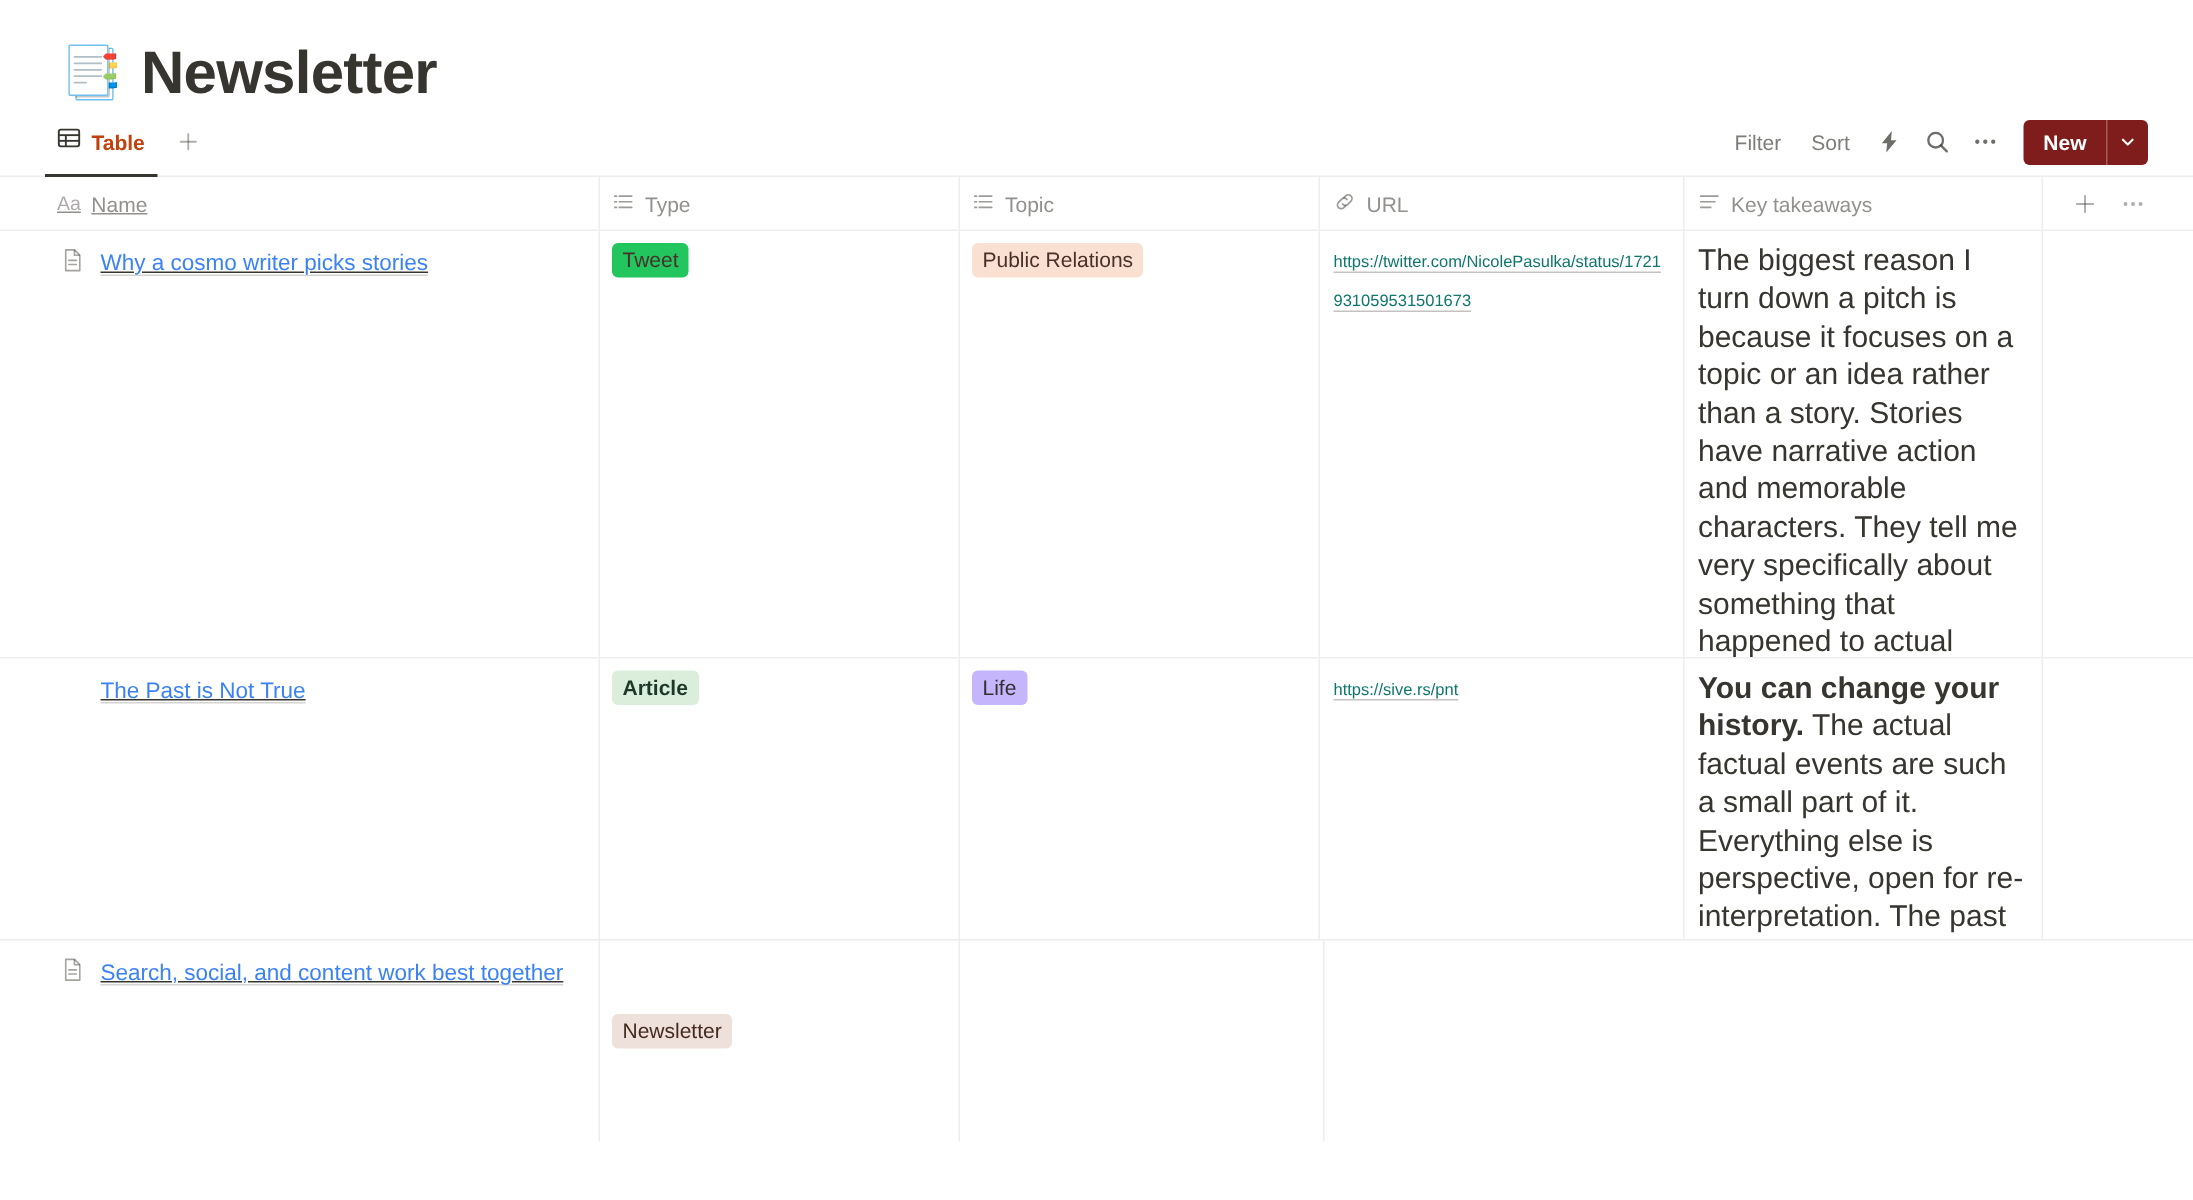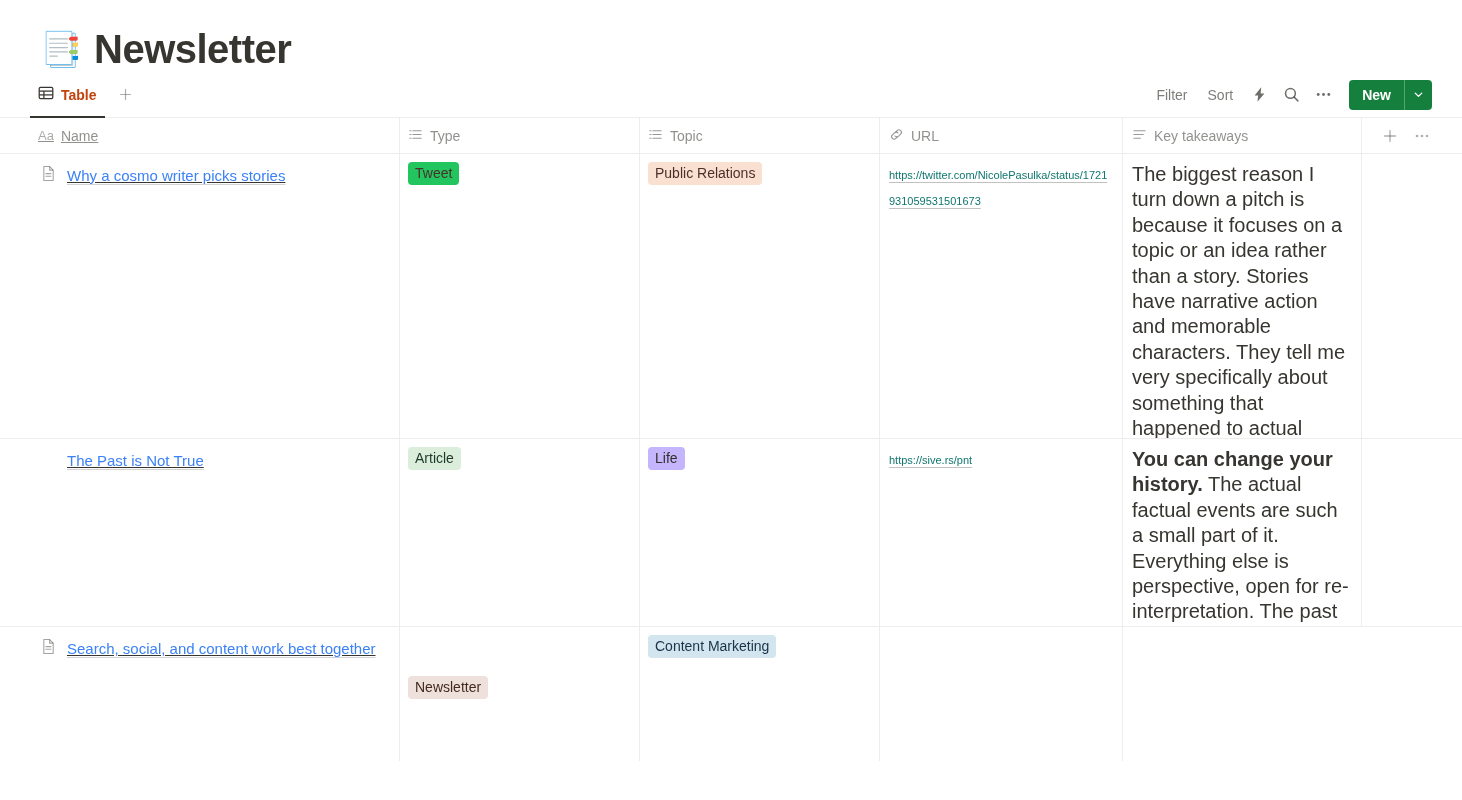--- a/index.html
+++ b/index.html
@@ -90,21 +90,21 @@
   .tb-icon {
     width: 28px; height: 28px;
     display: flex; align-items: center; justify-content: center;
     color: rgba(55,53,47,0.72);
     border-radius: 4px;
     cursor: pointer;
   }
   .new-btn {
     display: flex;
     align-items: stretch;
-    background: #15803d;
+    background: #7f1d1d;
     border-radius: 4px;
     margin-left: 8px;
     height: 30px;
     overflow: hidden;
     cursor: pointer;
   }
   .new-btn-main {
     display: flex; align-items: center;
     padding: 0 13px;
     color: #fff;
@@ -415,21 +415,21 @@
   </div>
 
   <div class="trow r2">
     <div class="gutter"></div>
     <div class="cell c-name">
       <div class="title-wrap no-icon">
         <span class="title-text">The Past is Not True</span>
       </div>
     </div>
     <div class="cell c-type">
-      <span class="tag" style="background:#DBEDDB;color:#1C3829;">Article</span>
+      <span class="tag" style="background:#DBEDDB;color:#1C3829;font-weight:bold;">Article</span>
     </div>
     <div class="cell c-topic">
       <span class="tag" style="background:#c4b5fd;color:#32302C;">Life</span>
     </div>
     <div class="cell c-url">
       <span class="url-text">https://sive.rs/pnt</span>
     </div>
     <div class="cell c-key">
       <div class="key-text">
         <b>You can change your history.</b><span> The actual factual events are such a small part of it. Everything else is perspective, open for re-interpretation. The past is never done.</span>
@@ -450,23 +450,20 @@
             <line x1="5.2" y1="9.1" x2="10.6" y2="9.1" stroke-linecap="round"></line>
             <line x1="5.2" y1="12" x2="10.6" y2="12" stroke-linecap="round"></line>
           </svg>
         </span>
         <span class="title-text">Search, social, and content work best together</span>
       </div>
     </div>
     <div class="cell c-type">
       <span class="tag" style="background:#EEE0DA;color:#442A1E;margin-top:41px;">Newsletter</span>
     </div>
-    <div class="cell c-topic">
-      <span class="tag" style="background:#D3E5EF;color:#183347;">Content Marketing</span>
-    </div>
     <div class="cell c-url">
       <span class="url-text"></span>
     </div>
     <div class="cell c-tail"></div>
     <div class="gutter-end"></div>
   </div>
 
 </div>
 
 </body></html>

